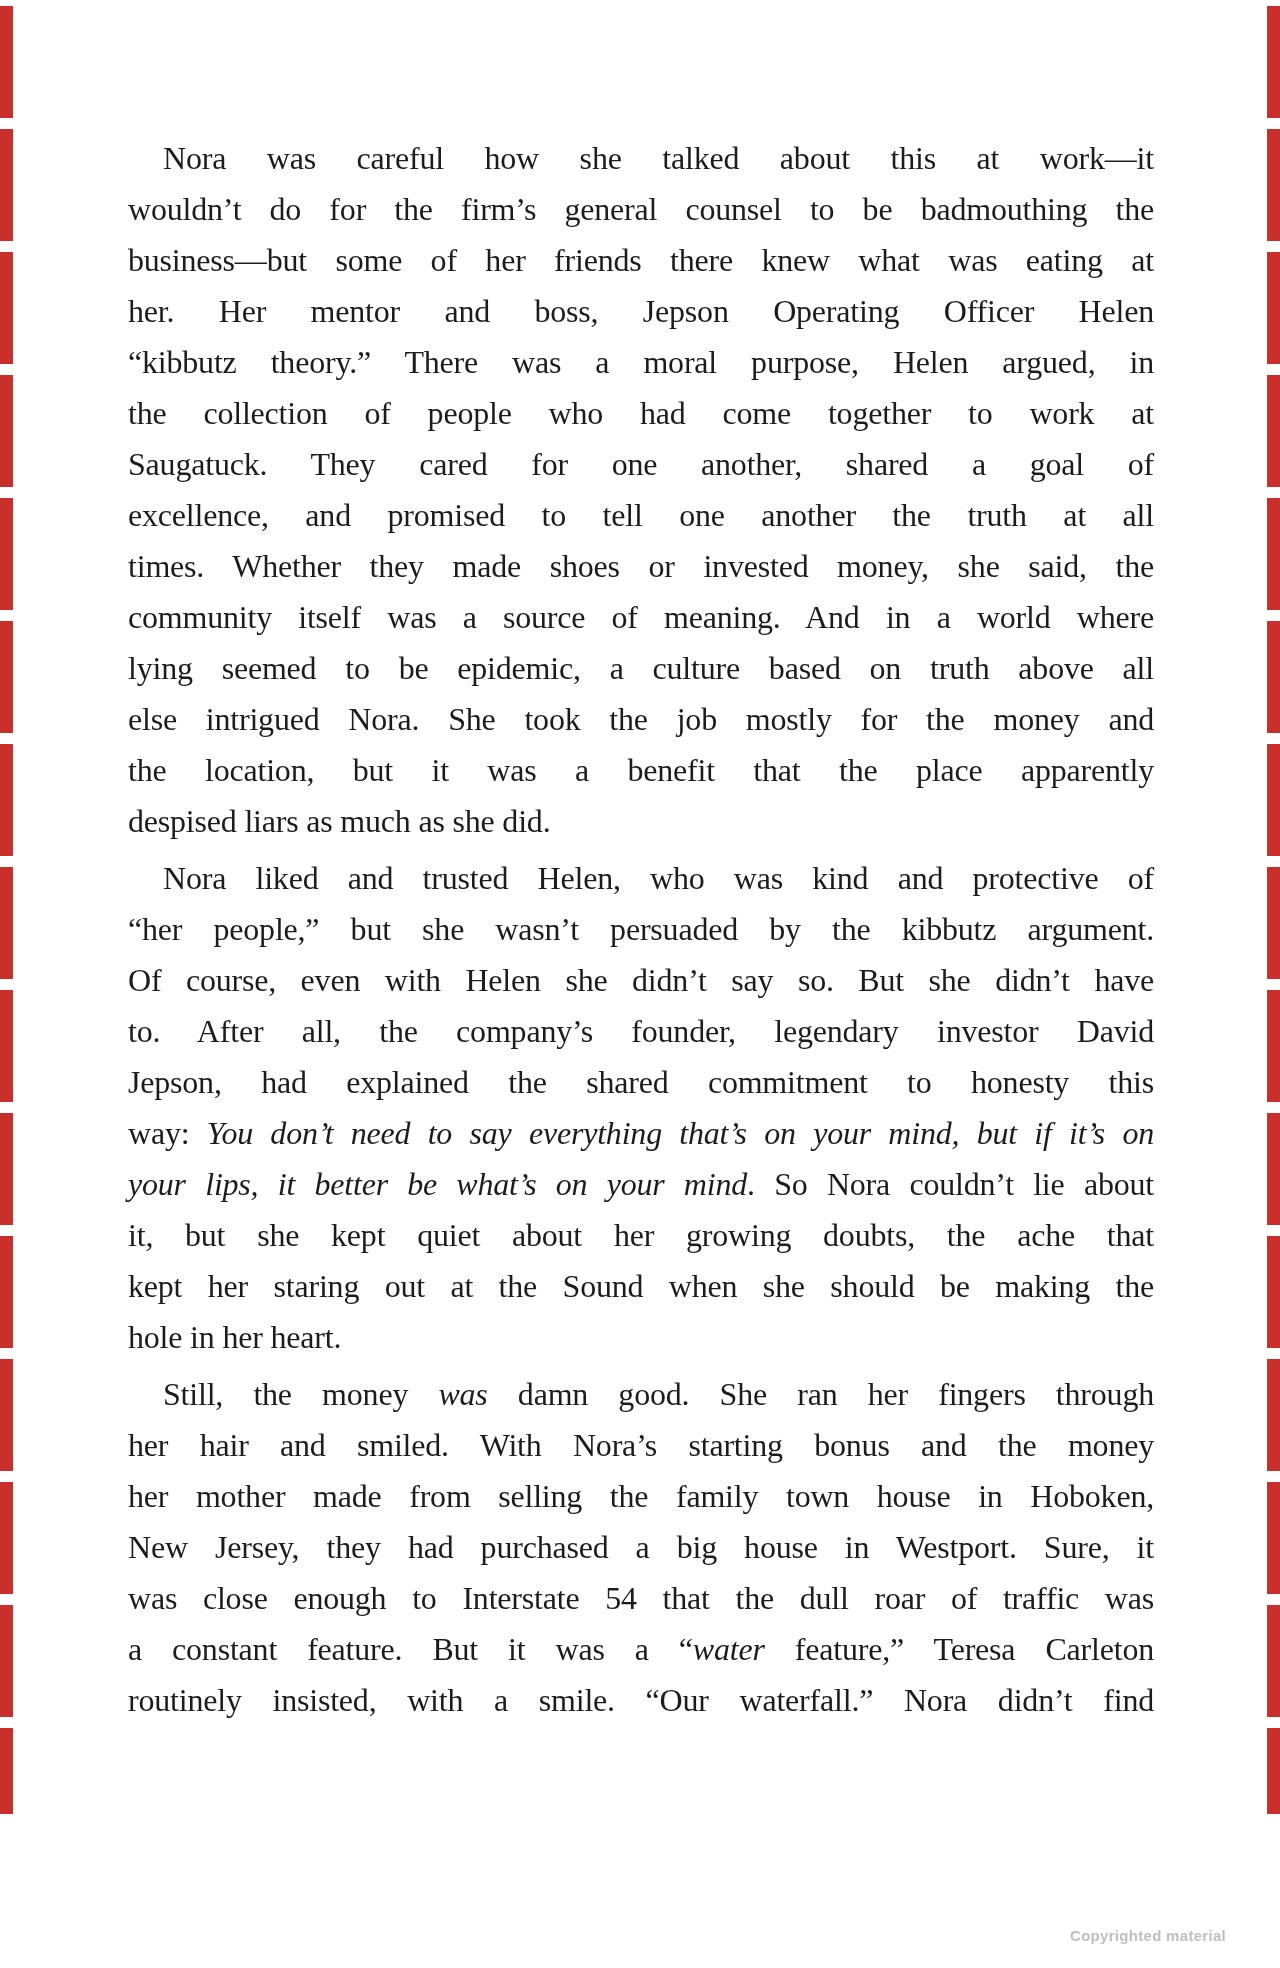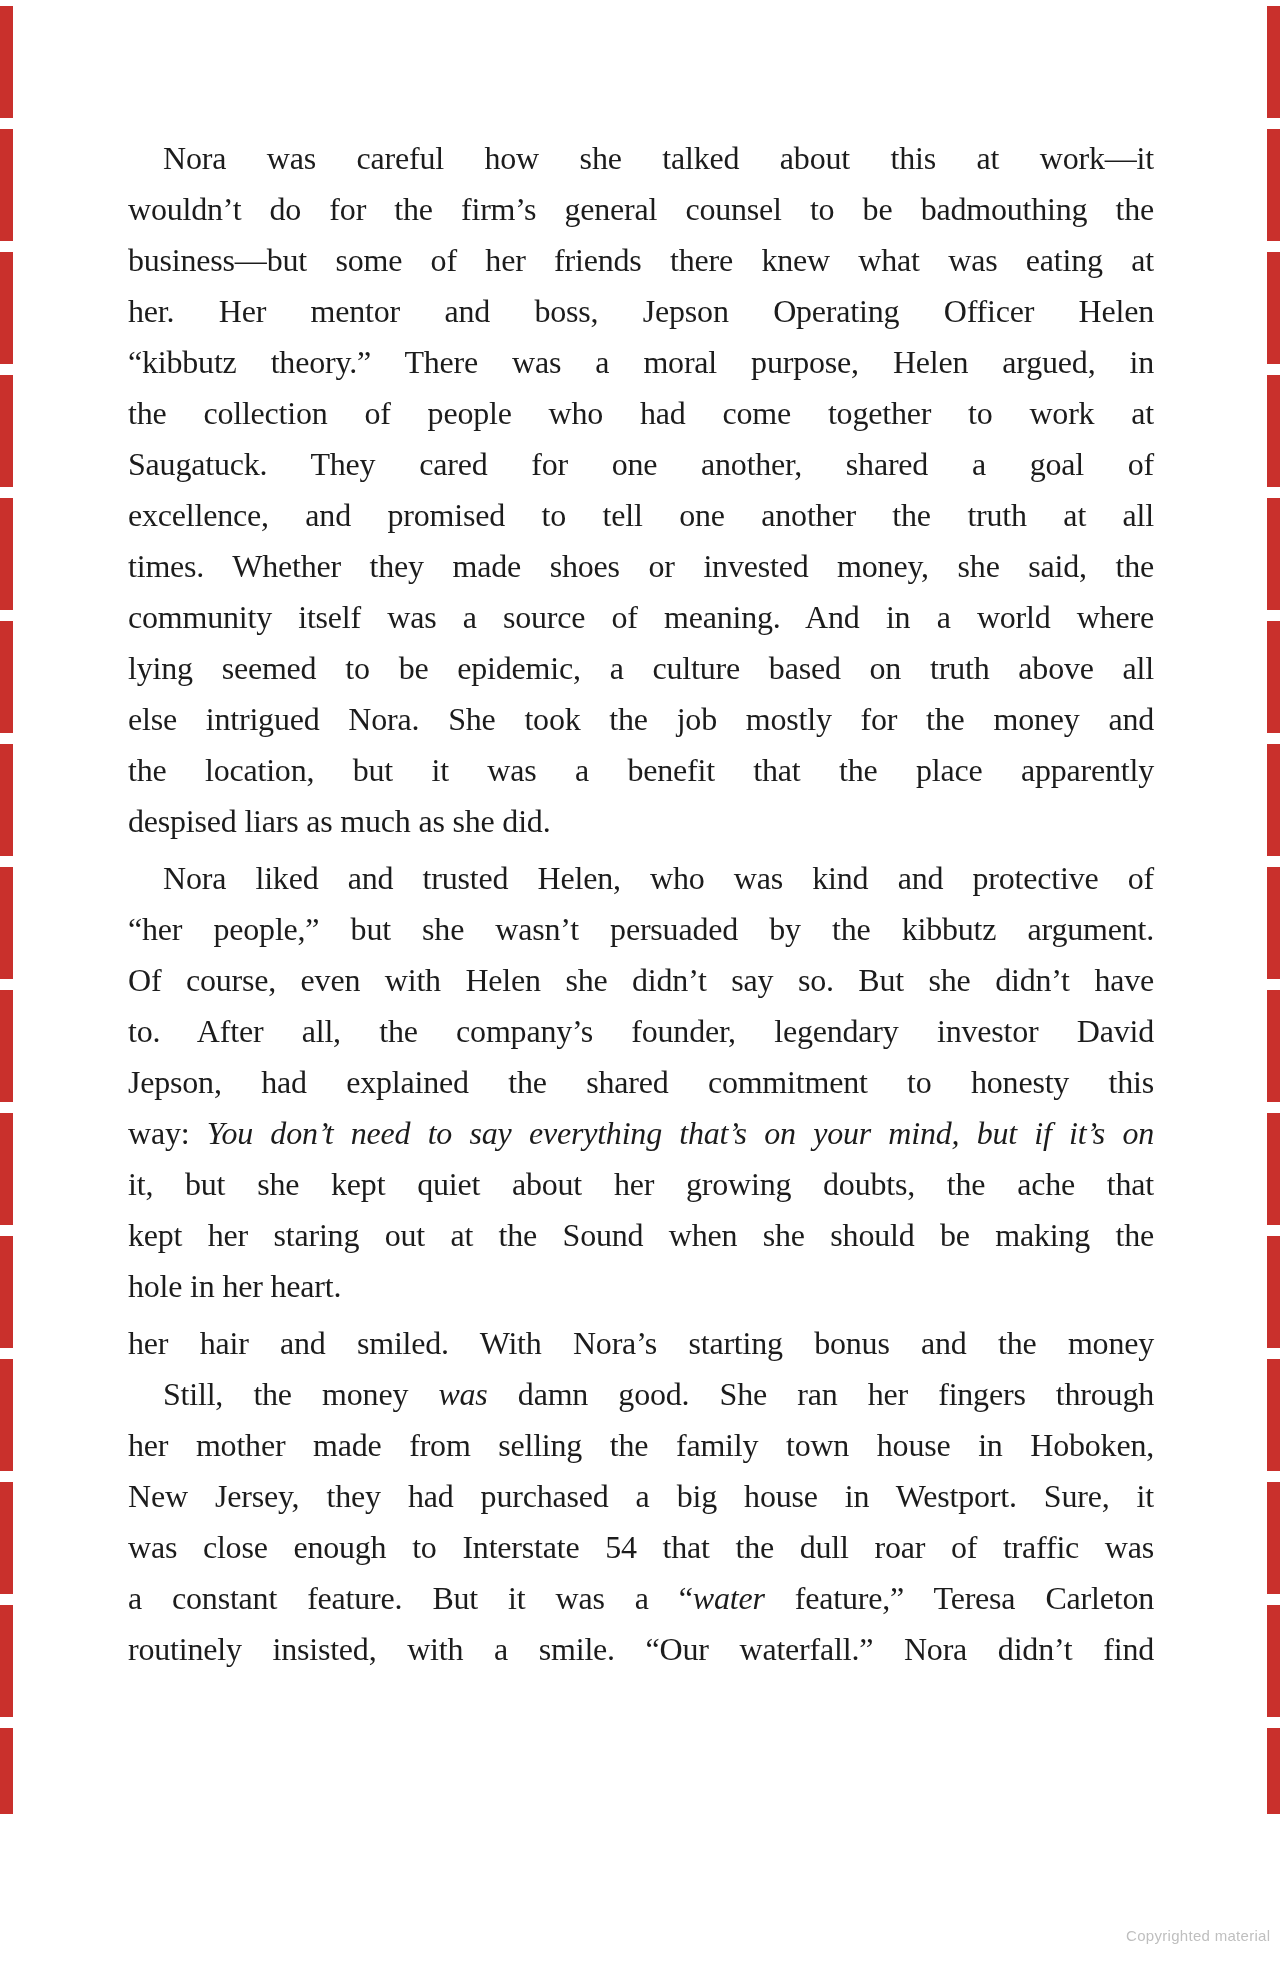--- a/index.html
+++ b/index.html
@@ -29,25 +29,26 @@
   .line{
     text-align:justify;
     text-align-last:left;
     white-space:normal;
   }
   .line.j{text-align-last:justify;}
   .line.indent{text-indent:35px;}
   .it{font-style:italic;}
   .watermark{
     position:absolute;
-    left:1126px;top:1927px;
+    left:1070px;top:1927px;
     font-family:"Liberation Sans",sans-serif;
     font-size:15px;line-height:17px;
     letter-spacing:0.3px;
     color:#bfbfbf;
+    font-weight:bold;
   }
 </style>
 </head>
 <body>
 
 <div class="page">
   <div class="edge-mark left" style="background: repeating-linear-gradient(rgb(201, 48, 44) 0px, rgb(201, 48, 44) 112px, transparent 112px, transparent 123px);"></div>
   <div class="edge-mark right" style="background: repeating-linear-gradient(rgb(201, 48, 44) 0px, rgb(201, 48, 44) 112px, transparent 112px, transparent 123px);"></div>
   <div class="textblock" id="textblock" style="color: rgb(28, 28, 28);">
       <div class="paragraph">
@@ -66,27 +67,28 @@
         <div class="line j"><span>the location, but it was a benefit that the place apparently</span></div>
         <div class="line"><span>despised liars as much as she did.</span></div>
       </div>
       <div class="paragraph">
         <div class="line indent j"><span>Nora liked and trusted Helen, who was kind and protective of</span></div>
         <div class="line j"><span>“her people,” but she wasn’t persuaded by the kibbutz argument.</span></div>
         <div class="line j"><span>Of course, even with Helen she didn’t say so. But she didn’t have</span></div>
         <div class="line j"><span>to. After all, the company’s founder, legendary investor David</span></div>
         <div class="line j"><span>Jepson, had explained the shared commitment to honesty this</span></div>
         <div class="line j"><span>way: </span><span class="it">You don’t need to say everything that’s on your mind, but if it’s on</span></div>
+        <div class="line j"><span class="it">your lips, it better be what’s on your mind</span><span>. So Nora couldn’t lie about</span></div>
         <div class="line j"><span>it, but she kept quiet about her growing doubts, the ache that</span></div>
         <div class="line j"><span>kept her staring out at the Sound when she should be making the</span></div>
         <div class="line"><span>hole in her heart.</span></div>
       </div>
       <div class="paragraph">
+        <div class="line indent j"><span>Still, the money </span><span class="it">was</span><span> damn good. She ran her fingers through</span></div>
         <div class="line j"><span>her hair and smiled. With Nora’s starting bonus and the money</span></div>
-        <div class="line indent j"><span>Still, the money </span><span class="it">was</span><span> damn good. She ran her fingers through</span></div>
         <div class="line j"><span>her mother made from selling the family town house in Hoboken,</span></div>
         <div class="line j"><span>New Jersey, they had purchased a big house in Westport. Sure, it</span></div>
         <div class="line j"><span>was close enough to Interstate 54 that the dull roar of traffic was</span></div>
         <div class="line j"><span>a constant feature. But it was a “</span><span class="it">water</span><span> feature,” Teresa Carleton</span></div>
         <div class="line j"><span>routinely insisted, with a smile. “Our waterfall.” Nora didn’t find</span></div>
       </div>
     </div>
   <div class="watermark" style="color: rgb(191, 191, 191);">Copyrighted material</div>
 </div>
 

